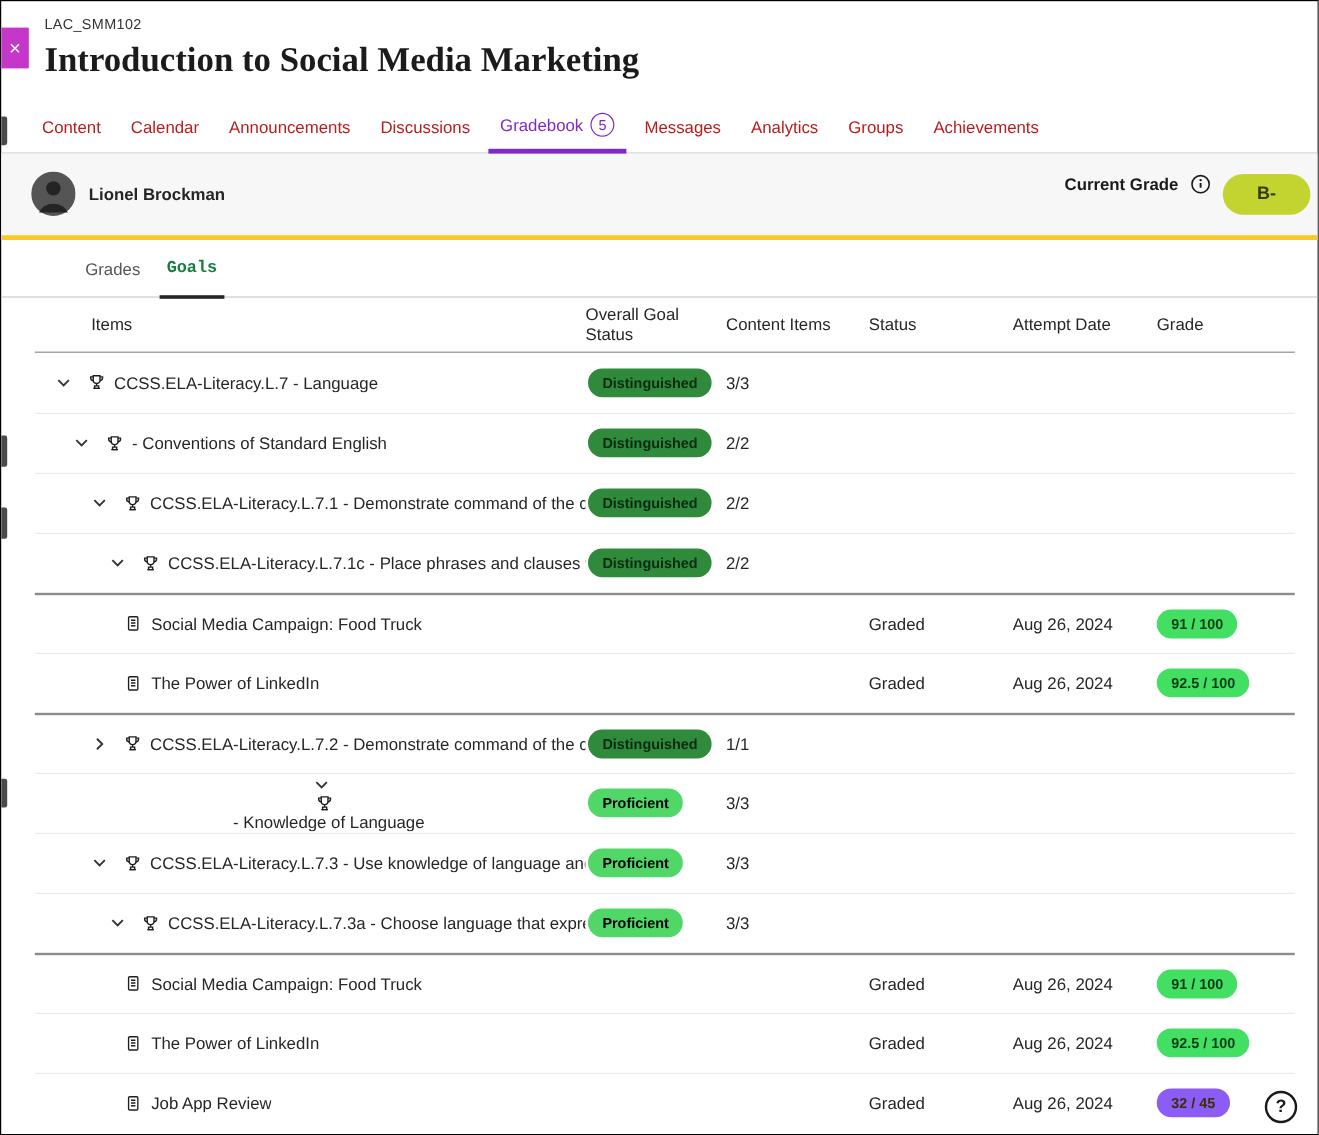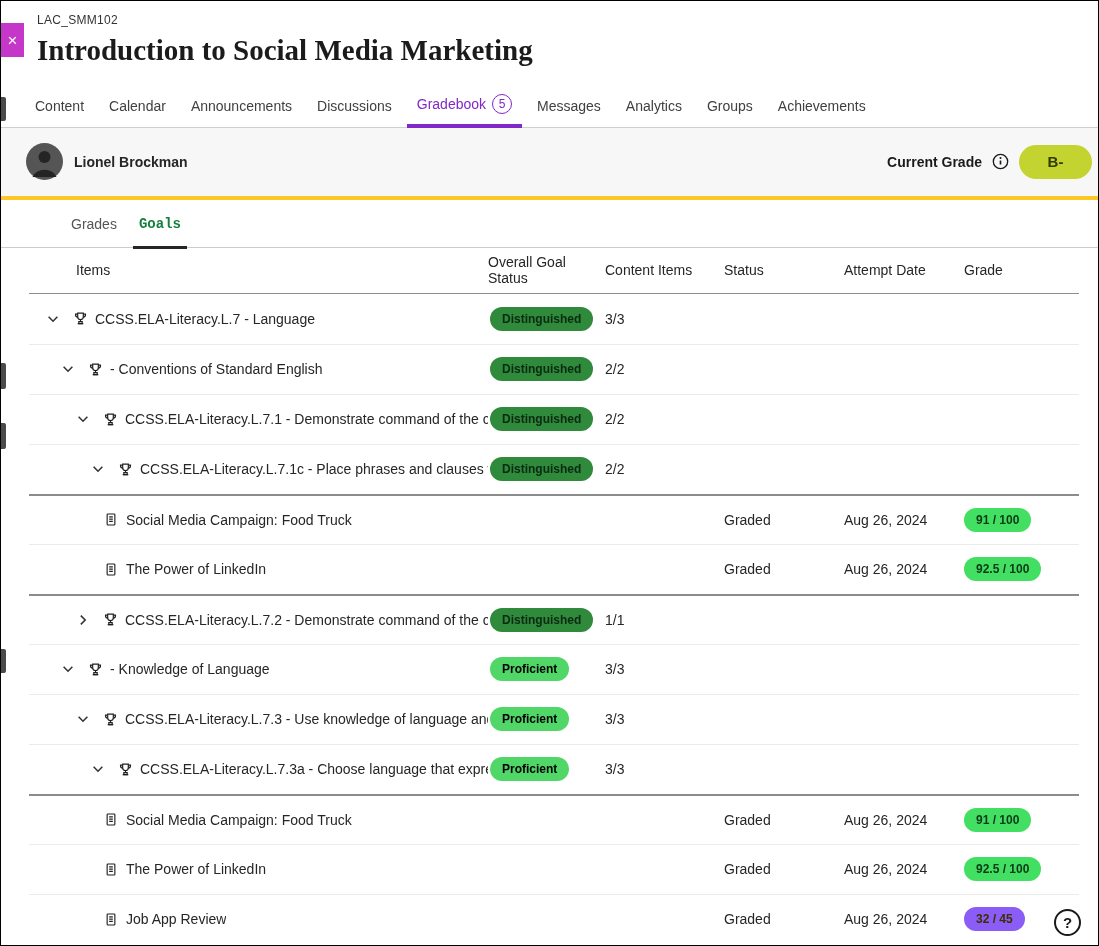--- a/index.html
+++ b/index.html
@@ -9,31 +9,31 @@
   
   .edge-mark { position:absolute; left:0; width:5px; background:#4a4a4a; border-radius:0 2px 2px 0; }
   .close-btn { position:absolute; left:0; top:22px; width:23px; height:34px; background:#c437c9; border:none;
                color:#fff; font-size:17px; line-height:1; cursor:pointer; display:flex; align-items:center; justify-content:center; z-index:5; }
 
   .course-header { padding:12px 0 0 36px; }
   .course-id { font-size:12px; color:#333; letter-spacing:.3px; }
   .course-title { font-family:"Liberation Serif", serif; font-size:29px; font-weight:600; color:#1b1b1b; margin-top:6px; line-height:1.2; }
 
   .tabs { display:flex; align-items:flex-end; padding-left:24px; margin-top:20px; height:40px; gap:5px; border-bottom:1px solid #cfcfcf; }
-  .tab { position:relative; background:none; border:none; font-family:inherit; font-size:14px; color:#404040;
+  .tab { position:relative; background:none; border:none; font-family:inherit; font-size:14px; color:#b91c1c;
          padding:10px 10px 13px; cursor:pointer; display:flex; align-items:center; gap:6px; white-space:nowrap; }
   .tab.active { color:#8128c8; }
   .tab.active::after { content:""; position:absolute; left:0; right:0; bottom:-1px; height:4px; background:#8128c8; }
   .tab-badge { width:20px; height:20px; border:1px solid #8128c8; border-radius:50%; font-size:12px;
                display:inline-flex; align-items:center; justify-content:center; color:#8128c8; }
 
   .student-bar { height:72px; background:#f7f7f7; border-bottom:4px solid #fdc725; display:flex; align-items:center; padding:0 6px 0 25px; }
   .avatar { width:37px; height:37px; border-radius:50%; flex:0 0 auto; }
   .student-name { margin-left:11px; font-size:14px; font-weight:600; color:#262626; }
-  .grade-area { margin-left:auto; display:flex; align-items:center; gap:10px; }
+  .grade-area { margin-left:auto; display:flex; align-items:flex-start; gap:10px; }
   .current-grade-label { font-size:14px; font-weight:700; color:#1a1a1a; }
   .info-btn { background:none; border:none; padding:0; cursor:pointer; display:flex; align-items:center; }
   .grade-pill { min-width:73px; height:34px; border-radius:17px; background:#c3d431; color:#333a00;
                 font-weight:700; font-size:15px; display:inline-flex; align-items:center; justify-content:center; padding:0 14px; }
 
   .subtabs { display:flex; align-items:flex-end; padding-left:64px; gap:10px; height:48px; border-bottom:1px solid #ccc; }
   .subtab { position:relative; background:none; border:none; font-family:inherit; font-size:14px; color:#555;
             padding:0 6px 15px; cursor:pointer; }
   .subtab.active { color:#15803d; font-weight:700;font-family:Liberation Mono, monospace; }
   .subtab.active::after { content:""; position:absolute; left:0; right:0; bottom:-2px; height:3px; background:#262626; }
@@ -360,21 +360,21 @@
     </div>
     <div class="cell-contentitems">1/1</div>
     <div class="cell-status"></div>
     <div class="cell-date"></div>
     <div class="cell-grade">
       
     </div>
   </div>
 
   <div class="t-row">
-    <div class="cell-items" style="padding-left: 31px;">
+    <div class="cell-items" style="padding-left: 31px; flex-direction: column;">
       <button class="chevron-btn">
         <span class="chev chev-down" style="display:flex;">
           <svg width="14" height="14" viewBox="0 0 16 16" fill="none" stroke="#333" stroke-width="1.8">
                   <path d="M3 5.5l5 5 5-5"></path>
                 </svg>
         </span>
 
       </button>
       <span class="row-icon goal-ic">
         <svg width="15" height="15" viewBox="0 0 16 16" fill="none" stroke="#1f1f1f" stroke-width="1.25">

